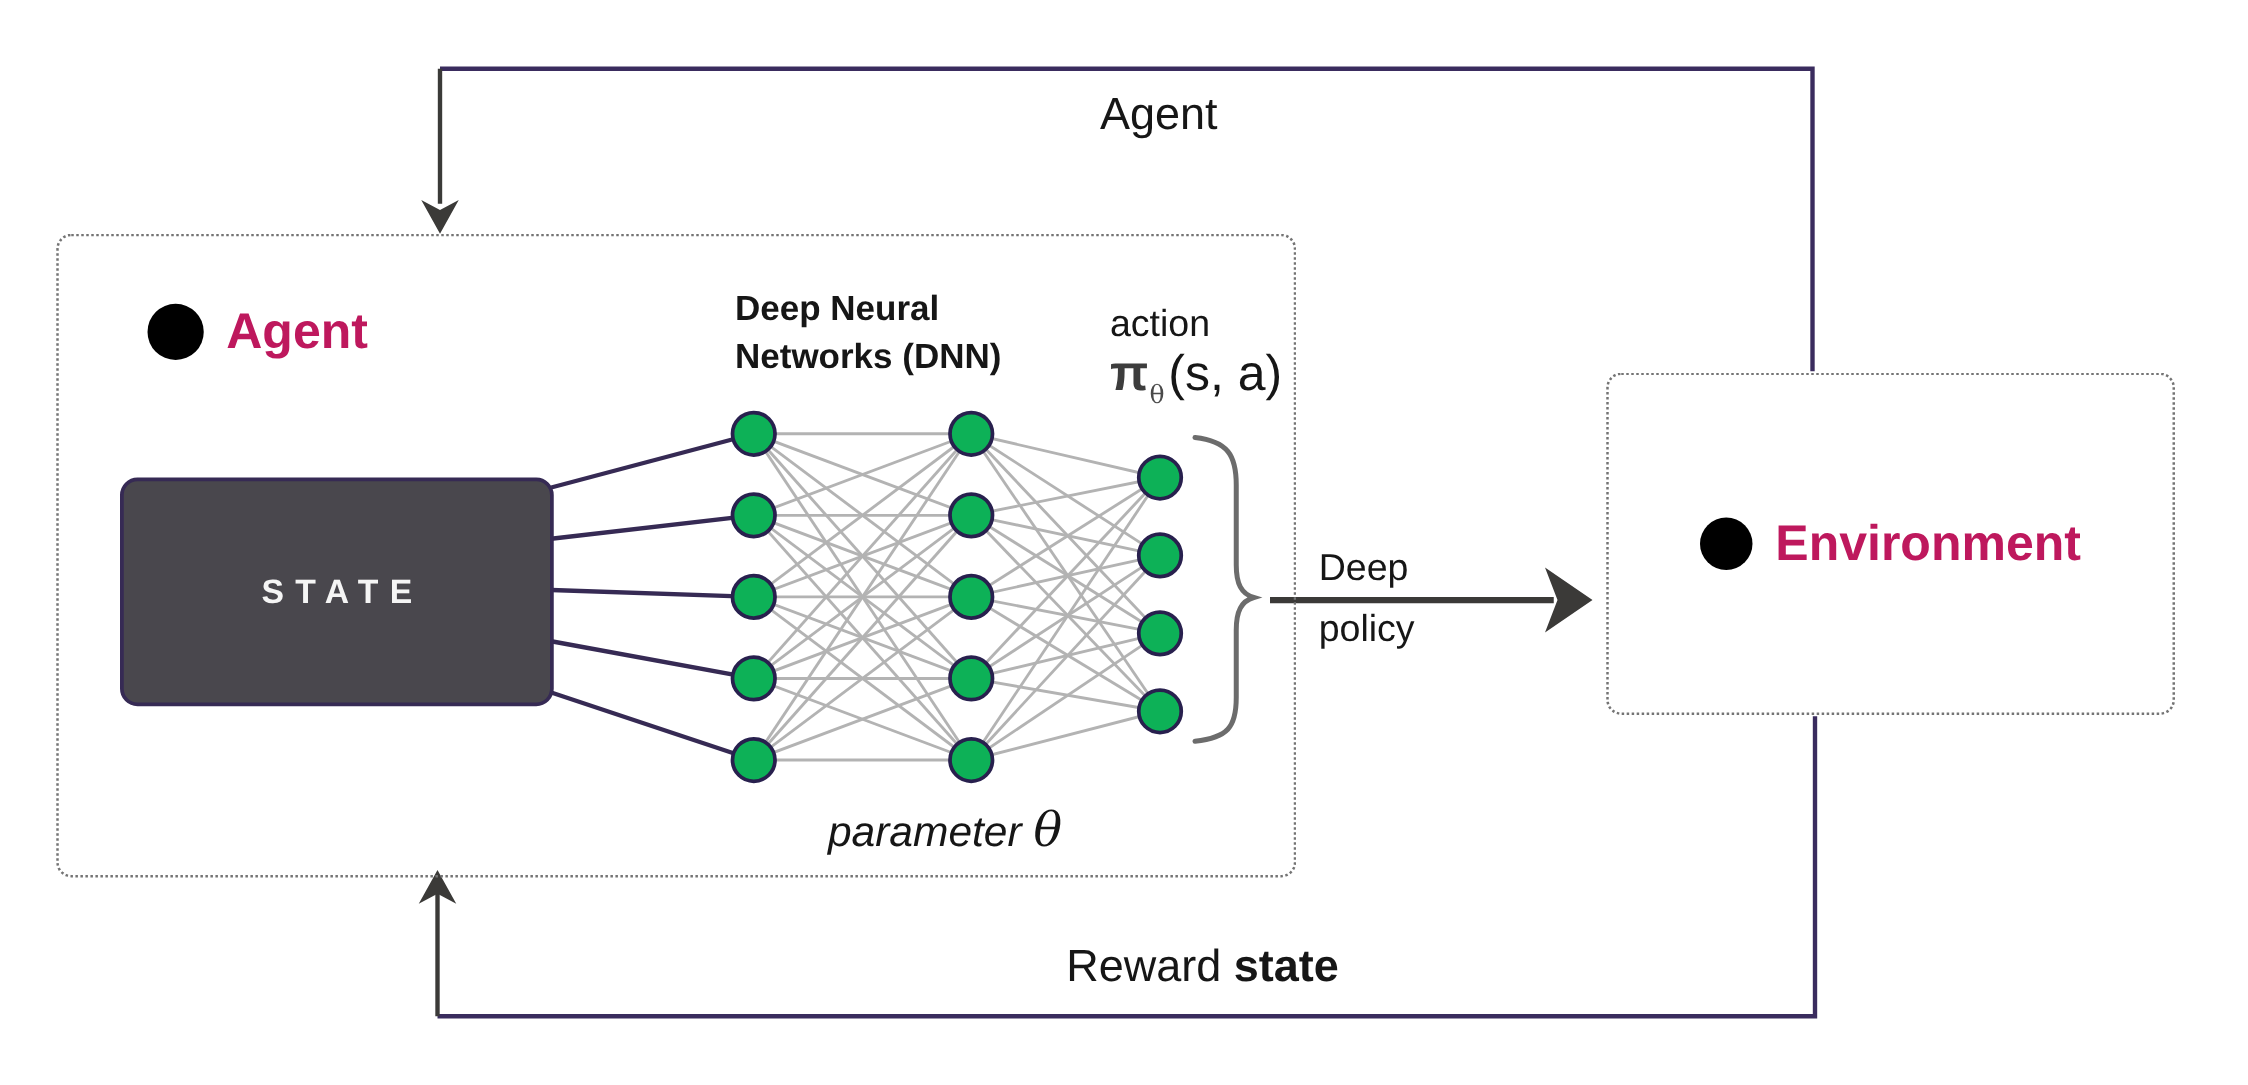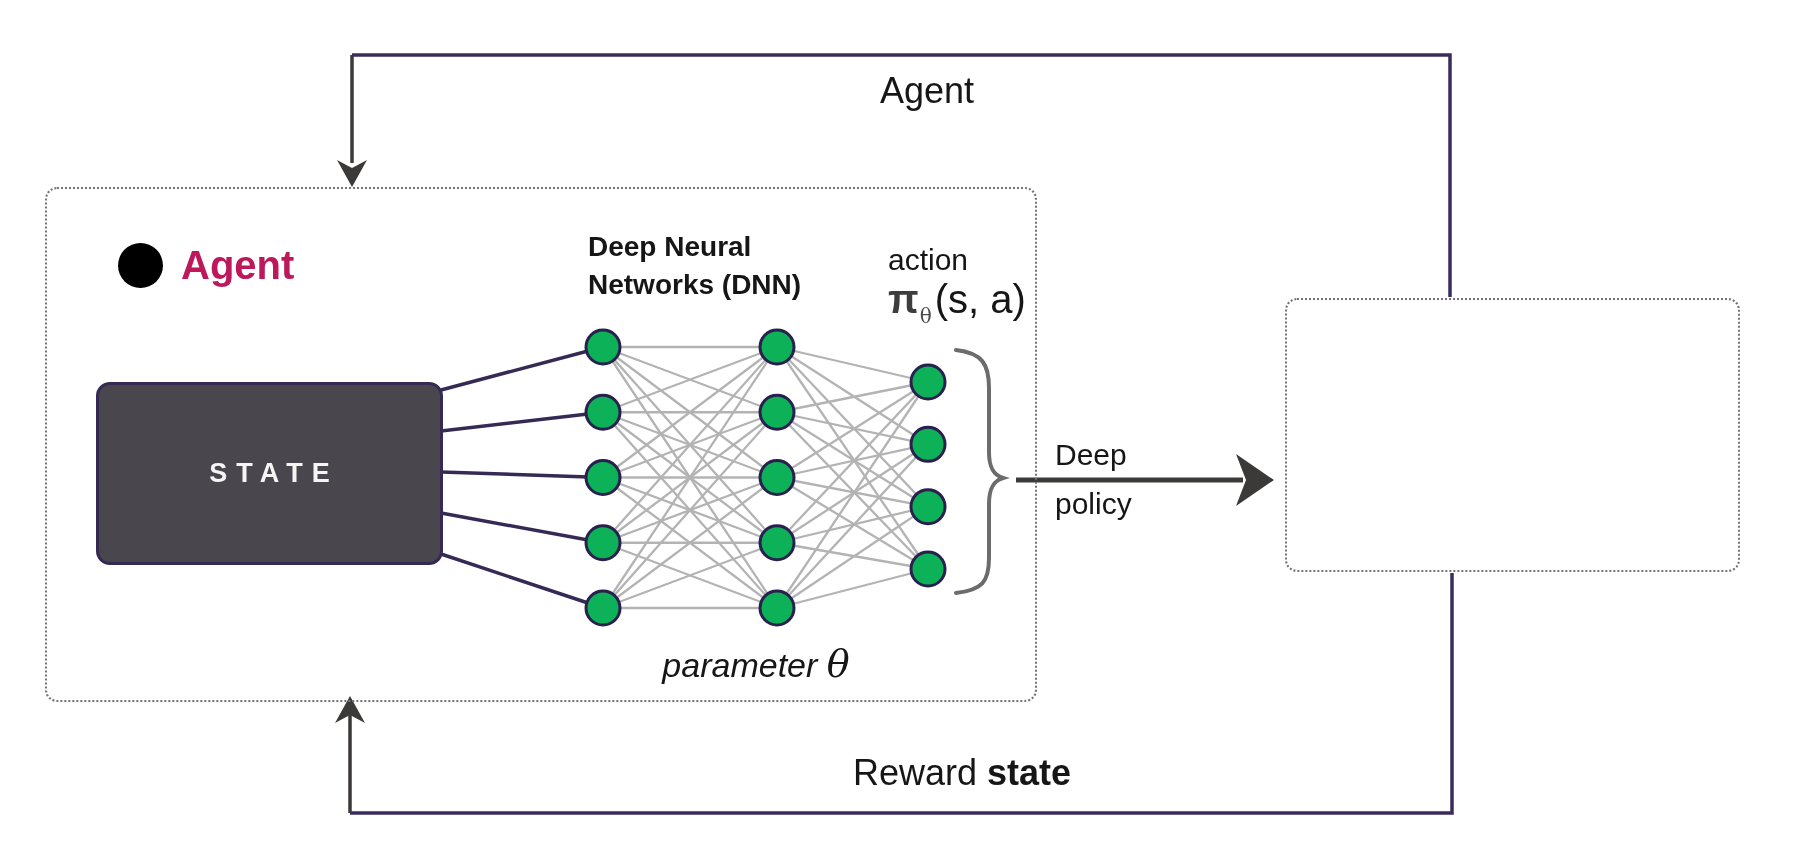--- a/index.html
+++ b/index.html
@@ -133,20 +133,24 @@
 
   <div class="state-box">
     <span class="state-label">STATE</span>
   </div>
 
   <div class="entity-label agent-label">
     <span class="bullet"></span>
     <span class="entity-text">Agent</span>
   </div>
 
+  <div class="entity-label env-label">
+    <span class="bullet"></span>
+    <span class="entity-text">Environment</span>
+  </div>
 
   <div class="lbl reward-label">Agent</div>
 
   <div class="lbl dnn-label">Deep Neural
 Networks (DNN)</div>
 
   <div class="lbl policy-label">
     <div>action</div>
     <div class="policy-symbol-row"><span class="pi">π</span><span class="pi-sub">θ</span><span class="pi-args">(s, a)</span></div>
   </div>

